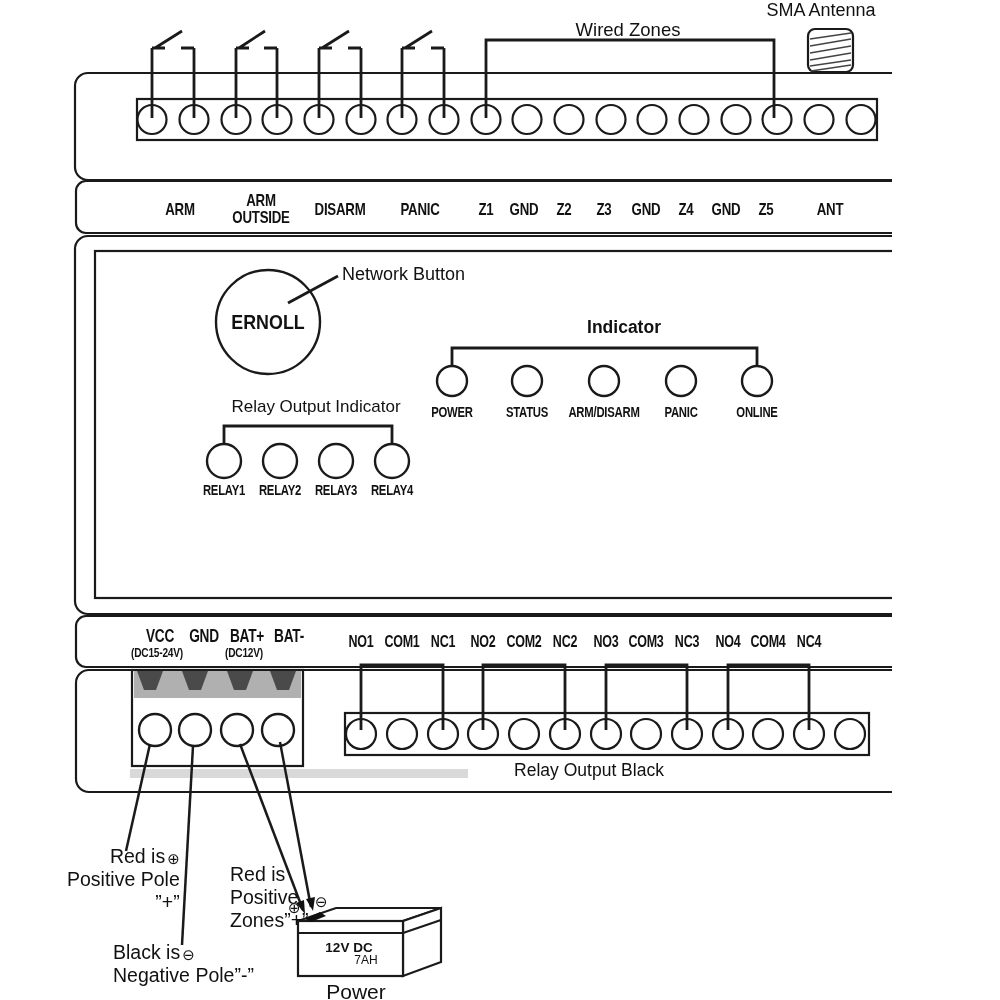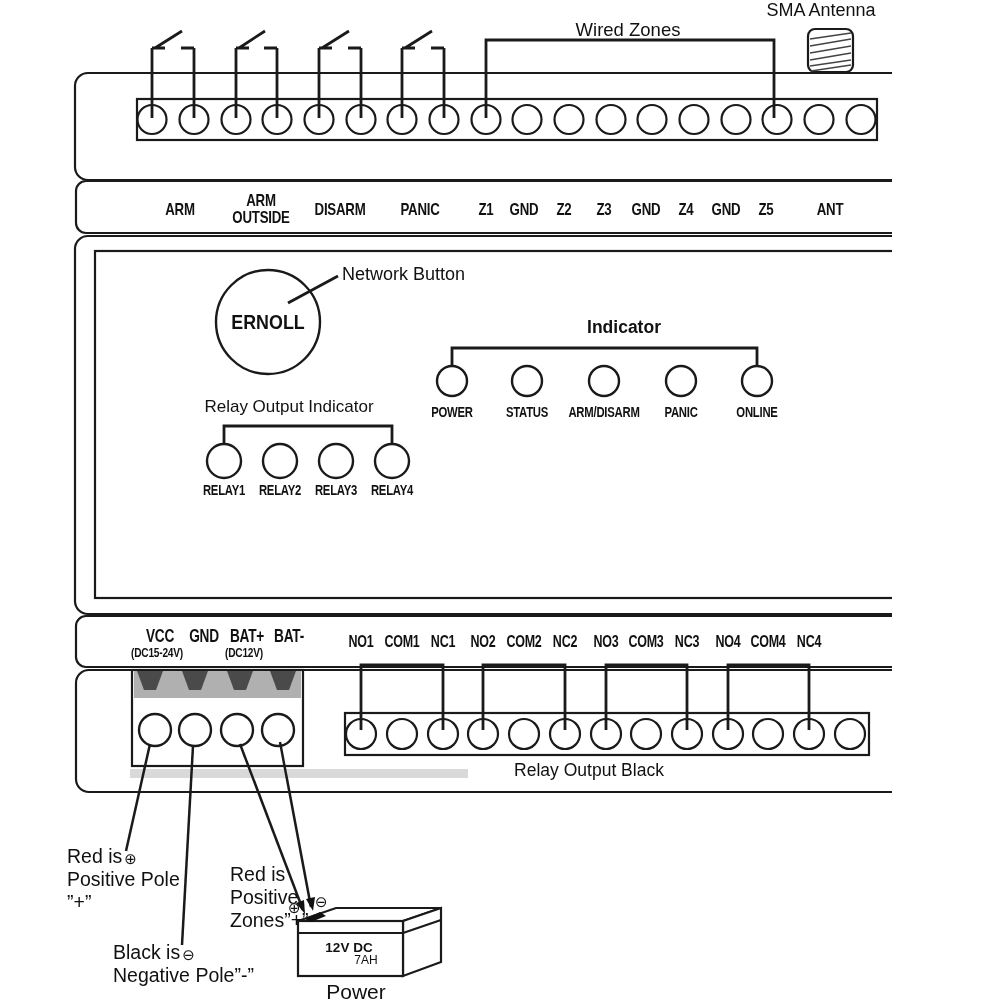--- a/index.html
+++ b/index.html
@@ -179,21 +179,21 @@
   <div class="lbl" style="left:342px;top:264px;font-size:18px;">Network Button</div>
   <div class="lbl bc85" style="left:268px;top:310px;font-size:21px;">ERNOLL</div>
 
   <div class="lbl c" style="left:624px;top:317px;font-size:17.5px;font-weight:bold;">Indicator</div>
   <div class="lbl c bc" style="left:452px;top:404px;font-size:14.5px;">POWER</div>
   <div class="lbl c bc" style="left:527px;top:404px;font-size:14.5px;">STATUS</div>
   <div class="lbl c bc" style="left:604px;top:404px;font-size:14.5px;">ARM/DISARM</div>
   <div class="lbl c bc" style="left:681px;top:404px;font-size:14.5px;">PANIC</div>
   <div class="lbl c bc" style="left:757px;top:404px;font-size:14.5px;">ONLINE</div>
 
-  <div class="lbl c" style="left:289px;top:397px;font-size:17px;">Relay Output Indicator</div>
+  <div class="lbl c" style="left:316px;top:397px;font-size:17px;">Relay Output Indicator</div>
   <div class="lbl c bc" style="left:224px;top:482px;font-size:14.5px;">RELAY1</div>
   <div class="lbl c bc" style="left:280px;top:482px;font-size:14.5px;">RELAY2</div>
   <div class="lbl c bc" style="left:336px;top:482px;font-size:14.5px;">RELAY3</div>
   <div class="lbl c bc" style="left:392px;top:482px;font-size:14.5px;">RELAY4</div>
 
   <div class="lbl c bc" style="left:160px;top:626px;font-size:17.5px;">VCC</div>
   <div class="lbl c bc" style="left:204px;top:626px;font-size:17.5px;">GND</div>
   <div class="lbl c bc" style="left:247px;top:626px;font-size:17.5px;">BAT+</div>
   <div class="lbl c bc" style="left:289px;top:626px;font-size:17.5px;">BAT-</div>
   <div class="lbl c bc" style="left:157px;top:646px;font-size:13px;">(DC15-24V)</div>
@@ -207,21 +207,21 @@
   <div class="lbl c bc" style="left:565px;top:633px;font-size:16px;">NC2</div>
   <div class="lbl c bc" style="left:606px;top:633px;font-size:16px;">NO3</div>
   <div class="lbl c bc" style="left:646px;top:633px;font-size:16px;">COM3</div>
   <div class="lbl c bc" style="left:687px;top:633px;font-size:16px;">NC3</div>
   <div class="lbl c bc" style="left:728px;top:633px;font-size:16px;">NO4</div>
   <div class="lbl c bc" style="left:768px;top:633px;font-size:16px;">COM4</div>
   <div class="lbl c bc" style="left:809px;top:633px;font-size:16px;">NC4</div>
 
   <div class="lbl c" style="left:589px;top:760px;font-size:17.5px;">Relay Output Black</div>
 
-  <div class="lbl note" style="left:67px;top:845px;">
+  <div class="lbl note" style="left:67px;top:845px;text-align:right;">
     <div><span>Red is</span><span class="sym inl">⊕</span></div>
     <div>Positive Pole</div>
     <div>”+”</div>
   </div>
 
   <div class="lbl note" style="left:113px;top:941px;">
     <div><span>Black is</span><span class="sym inl">⊖</span></div>
     <div>Negative Pole”-”</div>
   </div>
 

